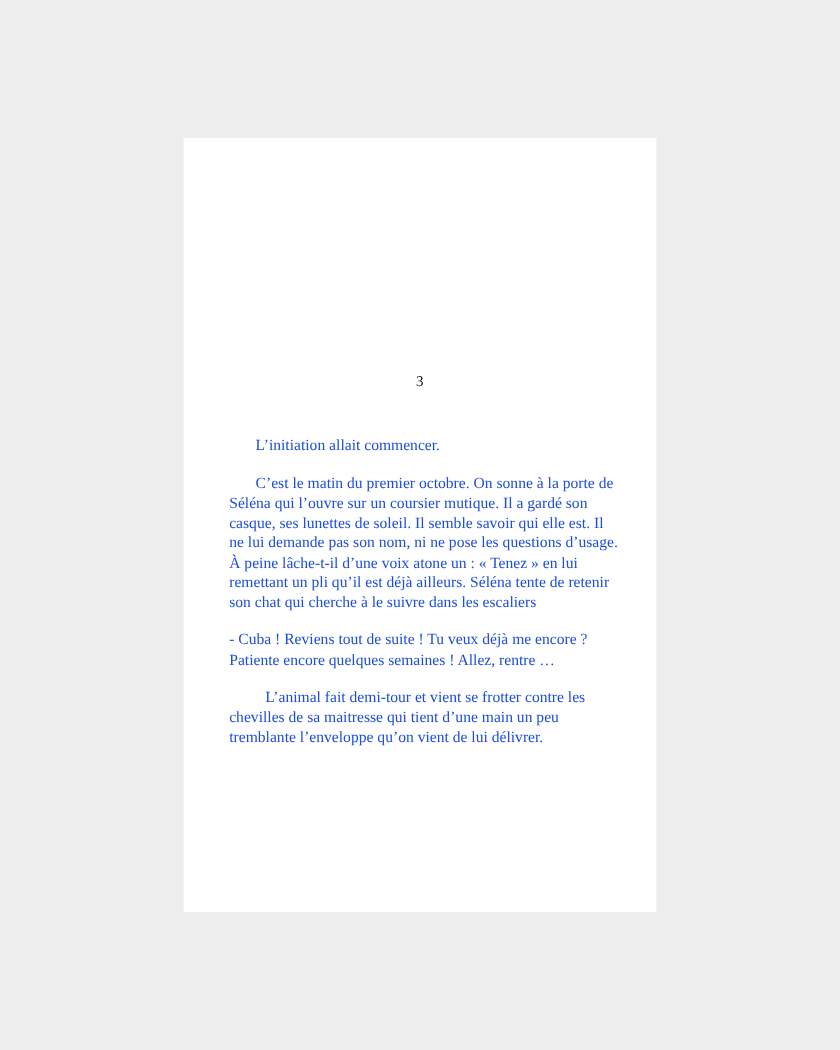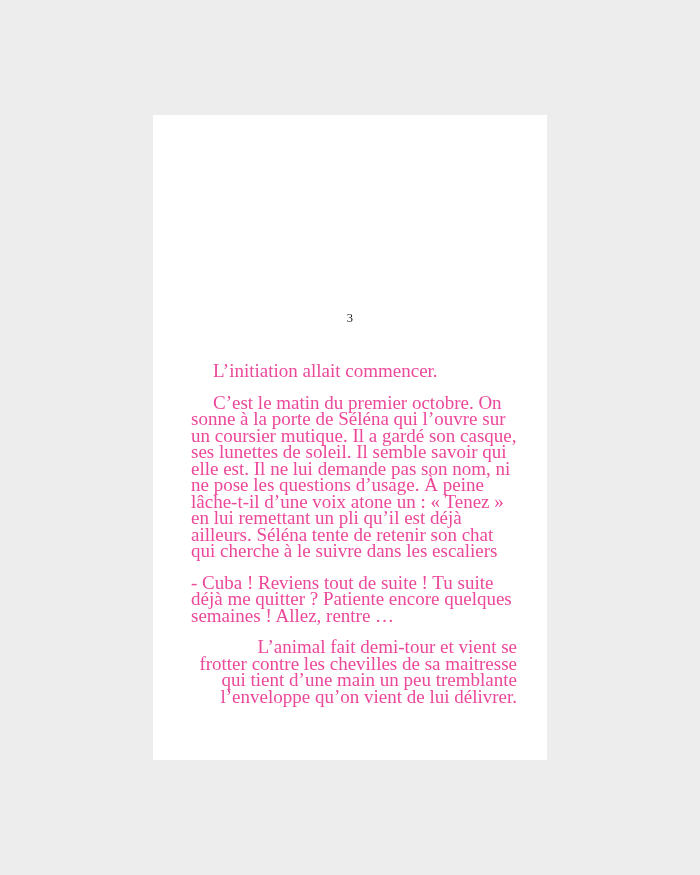--- a/index.html
+++ b/index.html
@@ -38,45 +38,44 @@
     text-align: center;
     font-size: 12.5px;
     color: #1a1a1a;
     letter-spacing: 0.2px;
   }
   .text-block {
     position: absolute;
     top: 248px;
     left: 38px;
     right: 30px;
-    color: #ec4899;
-    font-size: 19px;
+    color: #1d4ed8;
+    font-size: 13px;
     line-height: 16.5px;
     text-align: left;
   }
   .text-block p {
     margin: 0 0 15px 0;
   }
   .text-block p.indent {
     text-indent: 22px;
   }
   .text-block p.indent-wide {
     text-indent: 30px;
-    text-align: right;
   }
   .text-block p.noindent {
     text-indent: 0;
   }
 </style>
 </head>
 <body>
 
 <div class="viewer">
   <div class="page">
     <div class="page-number">3</div>
     <div class="text-block">
       <p class="indent">L’initiation allait commencer.</p>
       <p class="indent">C’est le matin du premier octobre. On sonne à la porte de Séléna qui l’ouvre sur un coursier mutique. Il a gardé son casque, ses lunettes de soleil. Il semble savoir qui elle est. Il ne lui demande pas son nom, ni ne pose les questions d’usage. À peine lâche-t-il d’une voix atone un : « Tenez » en lui remettant un pli qu’il est déjà ailleurs. Séléna tente de retenir son chat qui cherche à le suivre dans les escaliers</p>
-      <p class="noindent">- Cuba ! Reviens tout de suite ! Tu suite déjà me quitter ? Patiente encore quelques semaines ! Allez, rentre …</p>
+      <p class="noindent">- Cuba ! Reviens tout de suite ! Tu veux déjà me encore ? Patiente encore quelques semaines ! Allez, rentre …</p>
       <p class="indent-wide">L’animal fait demi-tour et vient se frotter contre les chevilles de sa maitresse qui tient d’une main un peu tremblante l’enveloppe qu’on vient de lui délivrer.</p>
     </div>
   </div>
 </div>
 
 </body></html>

